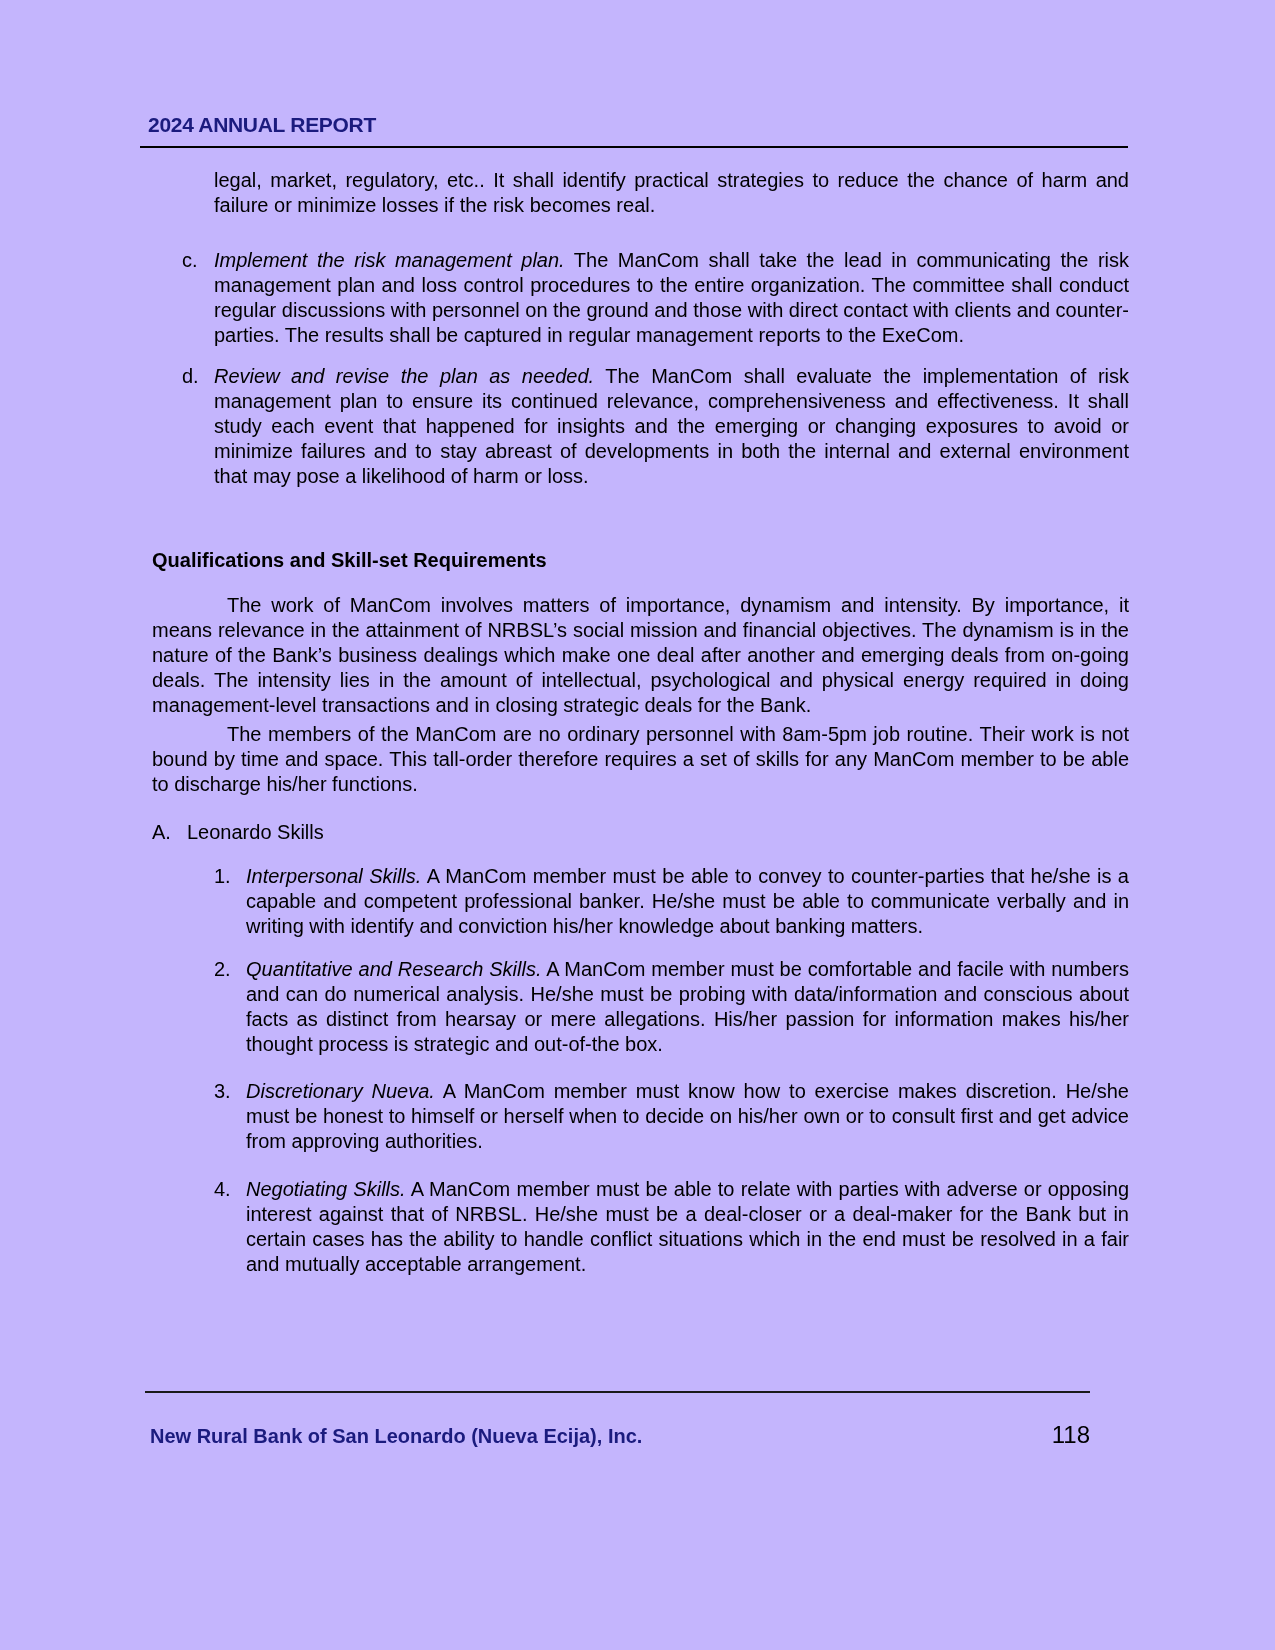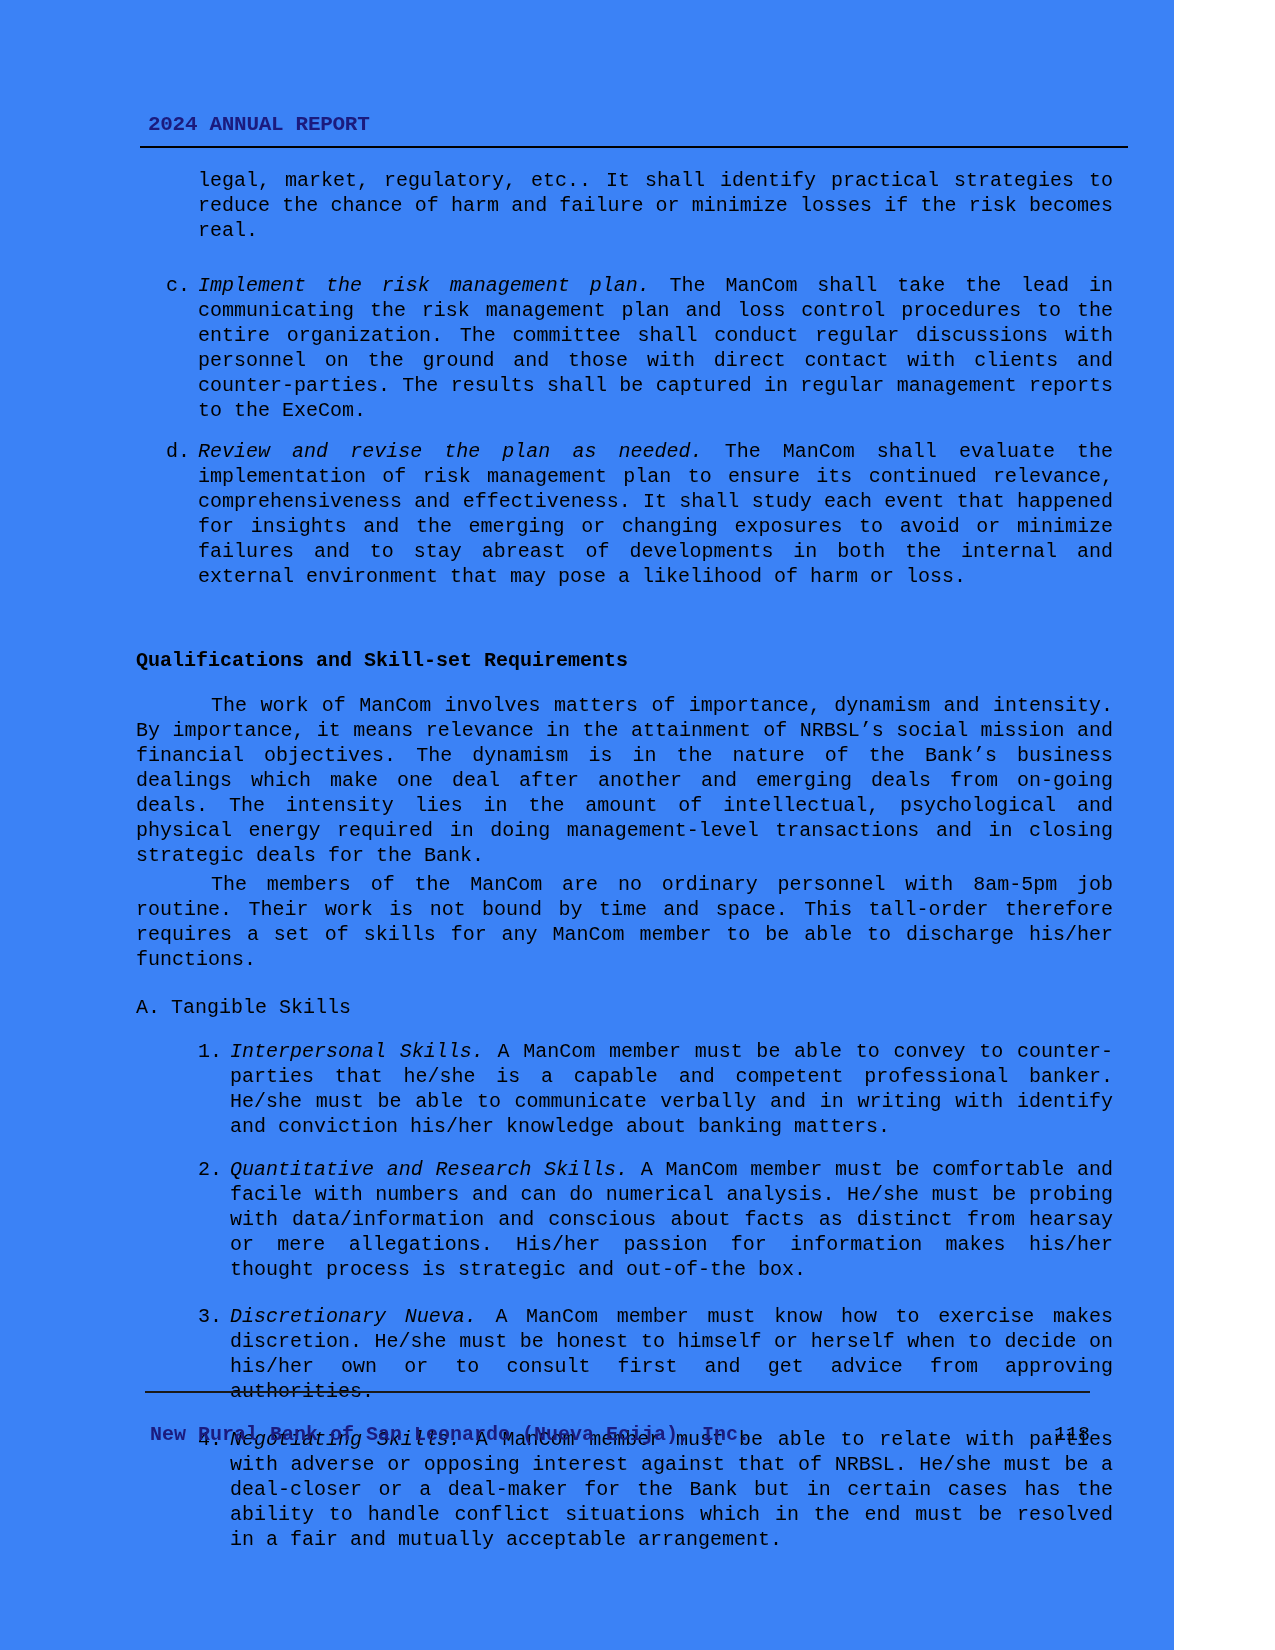--- a/index.html
+++ b/index.html
@@ -1,36 +1,36 @@
 <!DOCTYPE html>
 <html style="--navy: #1b1b7e;"><head>
 <meta charset="utf-8">
 <style>
   html,body{margin:0;padding:0;background:#ffffff;}
   .page{
     position:relative;
-    width:1174px;height:1650px;
-    background:#3b82f6;
-    font-family:Liberation Mono, monospace;
+    width:1275px;height:1650px;
+    background:#c4b5fd;
+    font-family:Liberation Sans, sans-serif;
     font-size:20px;line-height:25px;color:#000000;
     overflow:hidden;
   }
   
   .hdr-title{
     position:absolute;left:148px;top:112px;
     font-size:21px;font-weight:bold;color:var(--navy,#1b1b7e);
     letter-spacing:-0.3px;
   }
   .hdr-rule{
     position:absolute;left:140px;top:146px;width:988px;height:0;
     border-top:2px solid #000000;
   }
   
   .content{
-    position:absolute;left:136px;top:168px;width:977px;
+    position:absolute;left:152px;top:168px;width:977px;
   }
   .cont-para{
     margin:0 0 0 62px;
     text-align:justify;
   }
   .li{display:flex;}
   .li-alpha{margin-top:30px;}
   .li-alpha + .li-alpha{margin-top:16px;}
   .li-alpha .li-marker{flex:0 0 32px;margin-left:30px;}
   .li-num .li-marker{flex:0 0 32px;margin-left:62px;}
@@ -58,21 +58,21 @@
     border-top:2px solid #1a1a1a;
   }
   .ftr-row{
     position:absolute;left:145px;top:1422px;width:945px;
     display:flex;justify-content:space-between;align-items:baseline;gap:16px;
   }
   .ftr-bank{
     font-weight:bold;color:var(--navy,#1b1b7e);
     padding-left:5px;font-size:20px;
   }
-  .ftr-page{color:#000000;font-size:20px;}
+  .ftr-page{color:#000000;font-size:24px;}
 </style>
 </head>
 <body>
 
 <div class="page">
 
   <div class="hdr-title">2024 ANNUAL REPORT</div>
   <div class="hdr-rule"></div>
 
   <div class="content">
@@ -90,21 +90,21 @@
     </div>
 
     <h2 class="section-heading">Qualifications and Skill-set Requirements</h2>
 
     <p class="body-para">The work of ManCom involves matters of importance, dynamism and intensity. By importance, it means relevance in the attainment of NRBSL’s social mission and financial objectives. The dynamism is in the nature of the Bank’s business dealings which make one deal after another and emerging deals from on-going deals. The intensity lies in the amount of intellectual, psychological and physical energy required in doing management-level transactions and in closing strategic deals for the Bank.</p>
 
     <p class="body-para second">The members of the ManCom are no ordinary personnel with 8am-5pm job routine. Their work is not bound by time and space. This tall-order therefore requires a set of skills for any ManCom member to be able to discharge his/her functions.</p>
 
     <div class="li li-letter">
       <span class="li-marker">A.</span>
-      <span class="li-body">Tangible Skills</span>
+      <span class="li-body">Leonardo Skills</span>
     </div>
 
     <div class="li li-num li-num-1">
       <span class="li-marker">1.</span>
       <span class="li-body"><span class="lead-italic">Interpersonal Skills.</span><span> A ManCom member must be able to convey to counter-parties that he/she is a capable and competent professional banker. He/she must be able to communicate verbally and in writing with identify and conviction his/her knowledge about banking matters.</span></span>
     </div>
 
     <div class="li li-num li-num-2">
       <span class="li-marker">2.</span>
       <span class="li-body"><span class="lead-italic">Quantitative and Research Skills.</span><span> A ManCom member must be comfortable and facile with numbers and can do numerical analysis. He/she must be probing with data/information and conscious about facts as distinct from hearsay or mere allegations. His/her passion for information makes his/her thought process is strategic and out-of-the box.</span></span>

